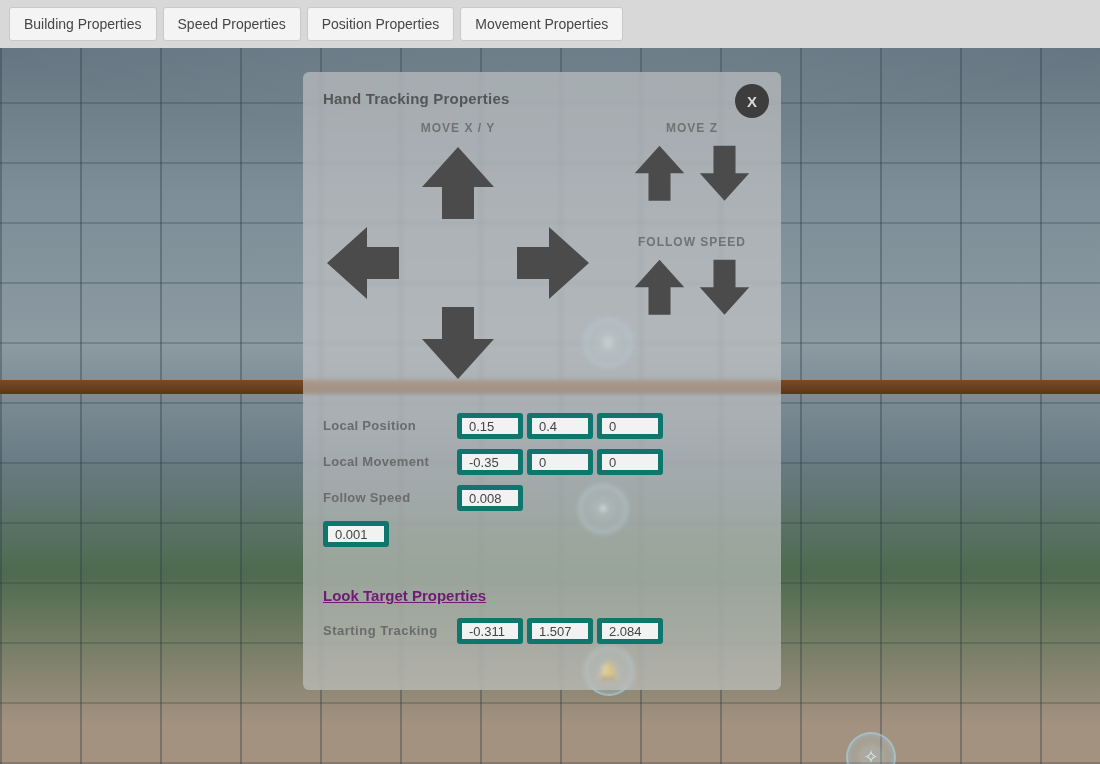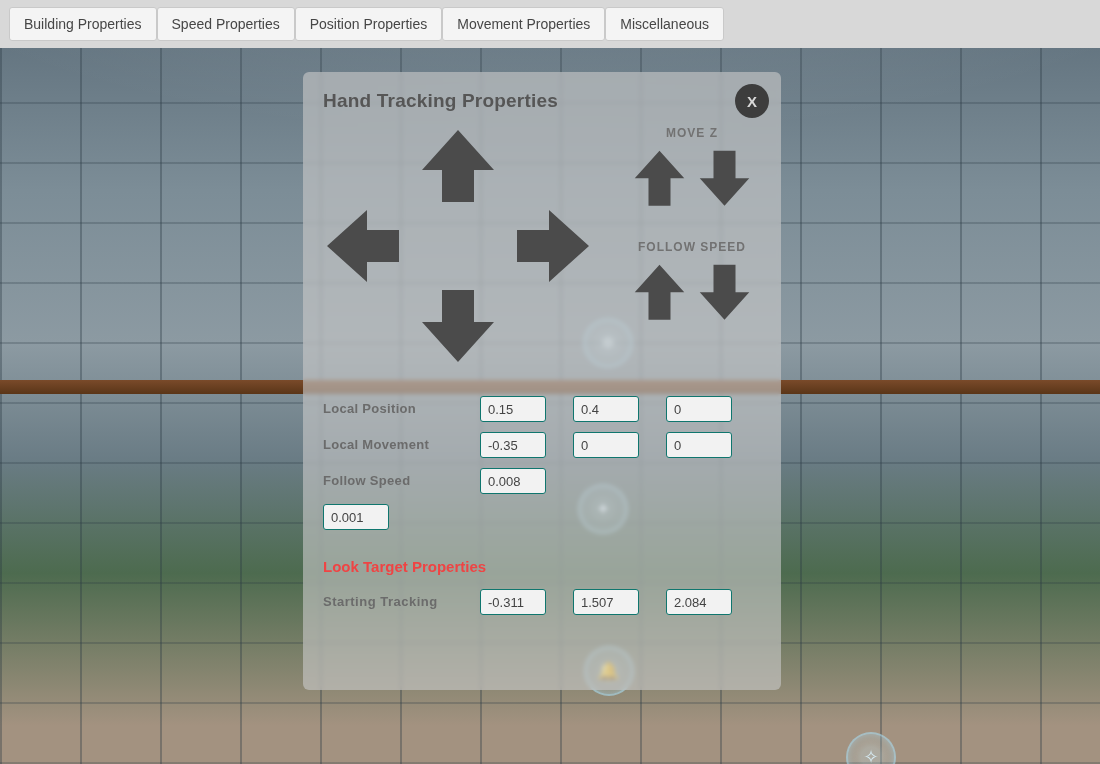--- a/index.html
+++ b/index.html
@@ -24,21 +24,21 @@
 }
 .scene-bg::after {
   content:""; position:absolute; inset:0;
   background: radial-gradient(1200px 400px at 50% -100px, rgba(255,255,255,0.15), transparent 60%);
 }
 
 
 .toolbar {
   position: relative;
   display: flex;
-  gap: 0;
+  gap: 6px;
   padding: 7px 9px;
   background: #d8d8d8;
 }
 .toolbar button {
   background: #f4f4f4;
   border: 1px solid #c9c9c9;
   color: #464646;
   font-size: 14px;
   padding: 8px 14px;
   border-radius: 3px;
@@ -49,21 +49,21 @@
 .panel {
   position: absolute;
   left: 303px; top: 72px;
   width: 478px; height: 618px;
   background: rgba(200,200,200,0.62);
   border-radius: 6px;
   backdrop-filter: blur(2px);
   padding: 18px 20px 20px 20px;
 }
 .panel h2 {
-  font-size: 19px; font-weight: bold;
+  font-size: 15px; font-weight: bold;
   color: #565656; letter-spacing: 0.2px;
   margin-bottom: 14px;
 }
 .close-btn {
   position: absolute; right: 12px; top: 12px;
   width: 34px; height: 34px; border-radius: 50%;
   background: #3d3d3d; color: #d9d9d9;
   border: none; cursor: pointer;
   font-size: 15px; font-weight: bold;
   display:flex; align-items:center; justify-content:center;
@@ -85,34 +85,35 @@
 .ar-down  { left:95px;  bottom:0; width:80px; height:80px; }
 .ar-left  { left:0;     top:80px; width:80px; height:80px; }
 .ar-right { right:0;    top:80px; width:80px; height:80px; }
 
 .zpad, .speedpad { display:flex; justify-content:center; gap:10px; }
 .zpad .arrow, .speedpad .arrow { position:static; width:55px; height:62px; }
 .col-right .sec-label.mt { margin-top:30px; }
 
 
 .form { margin-top: 30px; }
-.row { display:flex; align-items:center; gap:27px; margin-bottom:10px; }
+.row { display:flex; align-items:center; gap:4px; margin-bottom:10px; }
 .row label {
   width:130px; font-size:13px; font-weight:bold;
   color:#6b6b6b; letter-spacing:0.3px; line-height:1.2;
 }
 .row input {
   width:66px; height:26px;
-  background:#f2f2f2; border:1px solid #0f766e;
+  background:#f2f2f2; border:5px solid #0f766e;
   border-radius:3px; font-size:13px; color:#444;
   padding:0 7px;
 }
 .section-title {
-  font-size:15px; font-weight:bold; color:#ef4444;
-  margin: 28px 0 14px 0;
+  font-size:15px; font-weight:bold; color:#701a75;
+  margin: 40px 0 14px 0;
+  text-decoration: underline;
 }
 .panel .row.starting label { letter-spacing:0.5px; }
 
 
 .hotspot {
   position:absolute; width:46px; height:46px;
   border-radius:50%;
   background: radial-gradient(circle at 50% 50%, rgba(200,240,255,0.25) 30%, transparent 70%);
   box-shadow: 0 0 0 2px rgba(170,220,240,0.6), inset 0 0 10px rgba(170,220,240,0.6);
   display:flex; align-items:center; justify-content:center;
@@ -127,29 +128,29 @@
 <div class="hotspot" style="left:585px; top:320px">❄</div>
 <div class="hotspot" style="left:580px; top:486px">✦</div>
 <div class="hotspot" style="left:586px; top:648px">🔔</div>
 <div class="hotspot" style="left:848px; top:734px">✧</div>
 
 <div class="toolbar">
   <button>Building Properties</button>
   <button>Speed Properties</button>
   <button>Position Properties</button>
   <button>Movement Properties</button>
-  <button>Miscellaneous</button>
 </div>
 
 <div class="panel">
   <button class="close-btn">X</button>
   <h2>Hand Tracking Properties</h2>
 
   <div class="sections">
     <div class="col-left">
+      <div class="sec-label">MOVE X / Y</div>
       <div class="dpad">
         <div class="arrow ar-up">
           <svg viewBox="0 0 100 100">
               <path d="M50 5 L95 55 L70 55 L70 95 L30 95 L30 55 L5 55 Z" fill="#4b4b4b"></path>
             </svg>
         </div>
         <div class="arrow ar-down">
           <svg viewBox="0 0 100 100">
               <path d="M50 95 L5 45 L30 45 L30 5 L70 5 L70 45 L95 45 Z" fill="#4b4b4b"></path>
             </svg>

